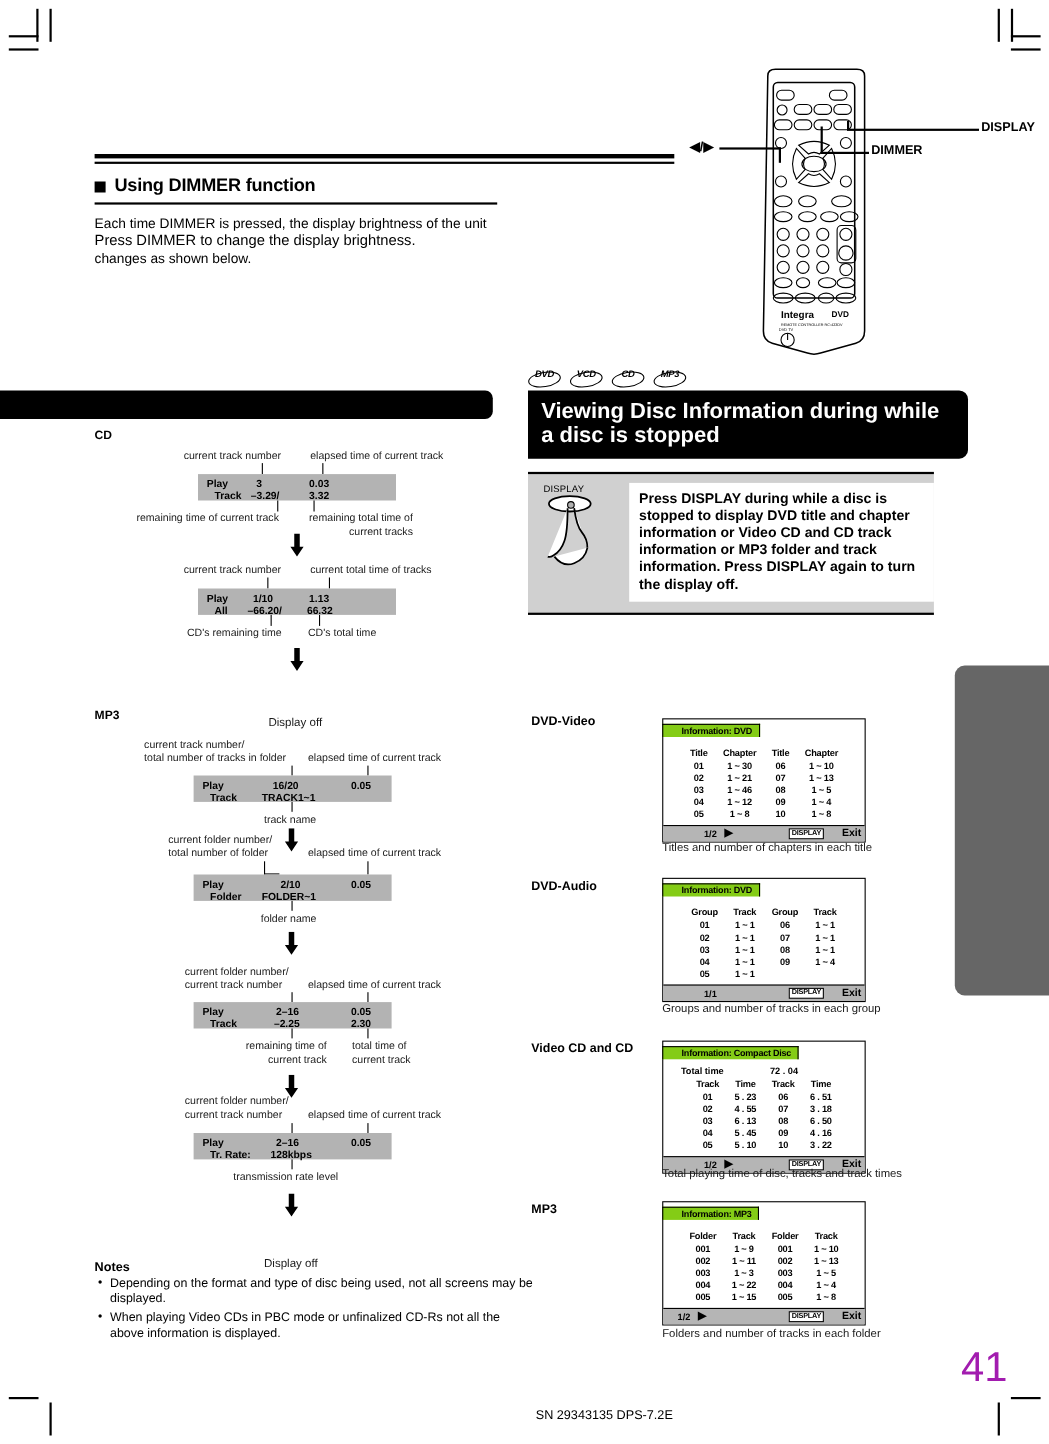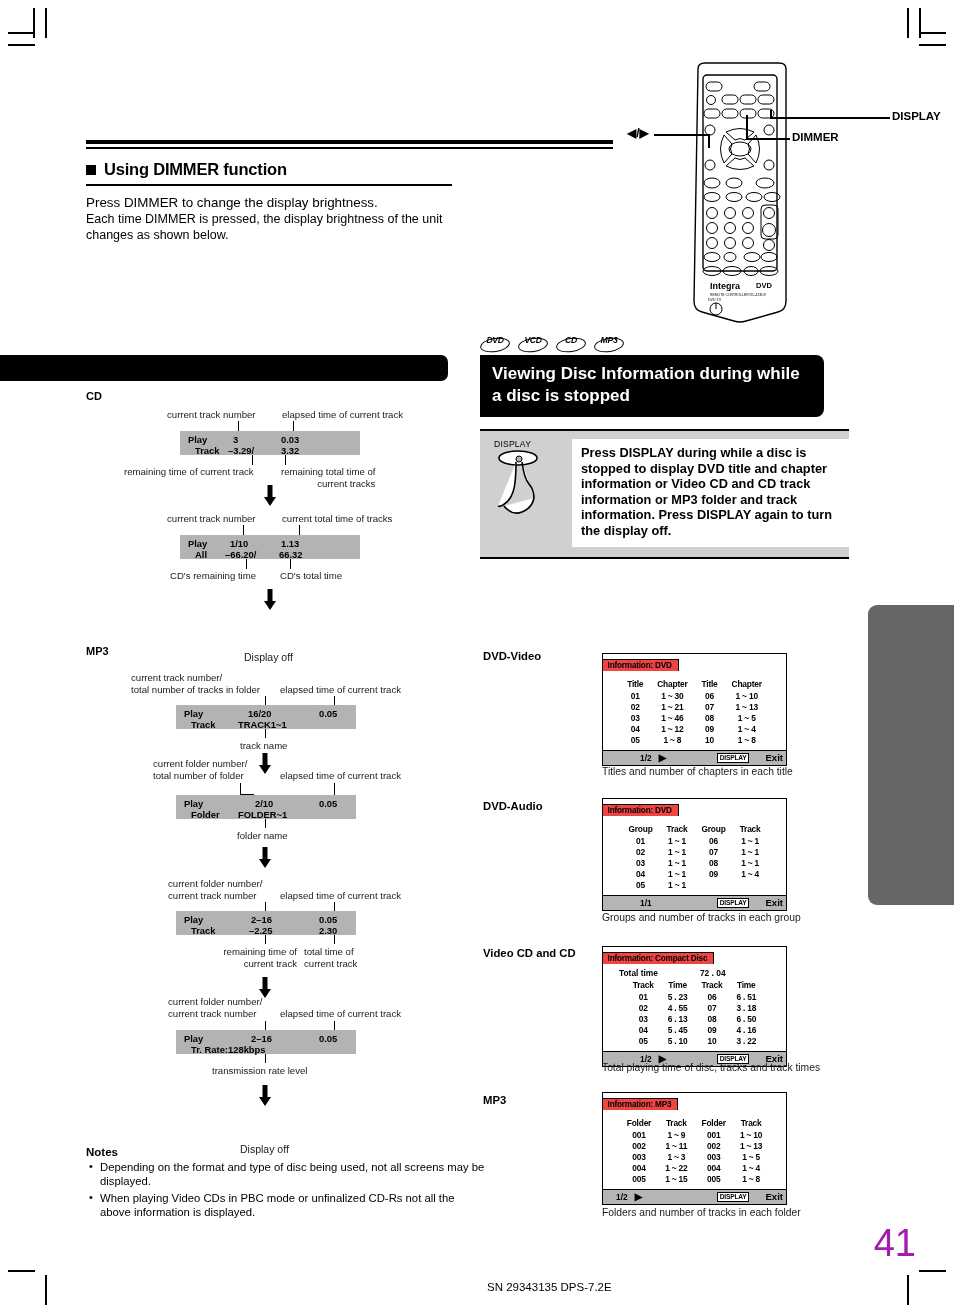--- a/index.html
+++ b/index.html
@@ -74,41 +74,41 @@
   .badge .txt { position:relative; z-index:2; letter-spacing:-0.3px; }
   .badge .ell {
     position:absolute; left:0; top:3px; width:30px; height:14px;
     border:1.6px solid #000; border-radius:50%/50%;
     transform: rotate(-9deg); z-index:1;
   }
 
   #title-bar {
     background:#000; color:#fff; border-radius:0 8px 8px 0;
     padding:8px 12px 10px 12px; margin-top:3px;
-    font-size:17px; font-weight:bold; line-height:22px; width:344px;
+    font-size:20px; font-weight:bold; line-height:22px; width:400px;
   }
 
   #gray-box {
     margin-top:12px; background:#d0d0d0; width:369px;
     border-top:2px solid #000; border-bottom:2px solid #000;
     display:flex; padding:8px 0 10px 0;
   }
   #gray-box .icon-col { width:92px; padding-left:14px; }
   #gray-box .lbl { font-size:8.6px; letter-spacing:0.2px; }
   #gray-box .txt-col { background:#fff; flex:1; padding:6px 9px 8px 9px; margin-right:0; }
   #gray-box .bold-p { font-size:12.8px; font-weight:bold; line-height:15.6px; }
   #gray-box .norm-p { font-size:11.6px; line-height:14.6px; margin-top:6px; }
   .osd-kind { position:absolute; font-size:11.3px; font-weight:bold; }
   .osd {
     position:absolute; width:185px; background:#fff; border:1.4px solid #000;
   }
   .osd .tab {
-    display:inline-block; background:#ef4444; border:1.4px solid #000;
+    display:inline-block; background:#84cc16; border:1.4px solid #000;
     border-bottom:none; margin:-1.4px 0 0 -1.4px;
-    font-size:8.2px; font-weight:bold; padding:1px 6px 1px 5px; letter-spacing:-0.2px;
+    font-size:8.2px; font-weight:bold; padding:1px 6px 1px 17px; letter-spacing:-0.2px;
   }
   .osd .grid { padding:7px 0 5px 0; }
   .osd table { border-collapse:collapse; margin:0 auto; font-size:8.4px; font-weight:bold; }
   .osd th { font-weight:bold; padding:0 7px 2px 7px; text-align:center; letter-spacing:-0.2px;}
   .osd td { padding:0.4px 7px; text-align:center; letter-spacing:-0.2px;}
   .osd .totrow { font-size:8.4px; font-weight:bold; display:flex; padding:3px 0 1px 16px; gap:42px;}
   .osd .foot {
     background:#b5b5b5; border-top:1.4px solid #000;
     display:flex; align-items:center; height:15px; font-size:8.4px; font-weight:bold;
     padding:0 3px;
@@ -242,22 +242,22 @@
 
   <div id="left-col">
     <div class="rule-thick"></div>
     <div class="rule-thin"></div>
     <div class="sec-head">
       <span class="sq"></span>
       <span>Using DIMMER function</span>
     </div>
     <div class="sec-head-underline"></div>
     <div class="body-txt">
+      <div>Each time DIMMER is pressed, the display brightness of the unit</div>
       <div style="font-size:13.4px;">Press DIMMER to change the display brightness.</div>
-      <div>Each time DIMMER is pressed, the display brightness of the unit</div>
       <div>changes as shown below.</div>
     </div>
   </div>
 
   <div id="black-bar"></div>
 
   <div class="kind-label" style="left:86px;top:390px;">CD</div>
 
   <div class="cap" style="left:167px;top:409px;">current track number</div>
   <div class="cap" style="left:282px;top:409px;">elapsed time of current track</div>
@@ -369,42 +369,42 @@
     <span class="r" style="left:73px;top:14px;">–2.25</span>
     <span class="r" style="left:143px;top:3px;">0.05</span>
     <span class="r" style="left:143px;top:14px;">2.30</span>
   </div>
   <div class="lead" style="left:265px;top:935px;height:9px;"></div>
   <div class="lead" style="left:334px;top:935px;height:9px;"></div>
   <div class="cap" style="left:207px;top:946px;text-align:right;width:90px;">
     <span>remaining time of</span><br>
     <span>current track</span>
   </div>
-  <div class="cap" style="left:304px;top:946px;">
+  <div class="cap" style="left:320px;top:946px;">
     <span>total time of</span><br>
     <span>current track</span>
   </div>
 
   <svg class="arrow" style="left:258px;top:977px;" viewBox="0 0 14 22">
     <path d="M4.5 0 h5 v12 h3.5 L7 21 L1 12 h3.5 z" fill="#000"></path>
   </svg>
 
   <div class="cap" style="left:168px;top:996px;">
     <span>current folder number/</span><br>
     <span>current track number</span>
   </div>
   <div class="cap" style="left:280px;top:1008px;">elapsed time of current track</div>
   <div class="lead" style="left:265px;top:1021px;height:9px;"></div>
   <div class="lead" style="left:334px;top:1021px;height:9px;"></div>
 
   <div class="vfd" style="left:176px;top:1030px;width:180px;height:24px;">
     <span class="r" style="left:8px;top:3px;">Play</span>
     <span class="r" style="left:15px;top:14px;">Tr. Rate:</span>
     <span class="r" style="left:75px;top:3px;">2–16</span>
-    <span class="r" style="left:52px;top:14px;">128kbps</span>
+    <span class="r" style="left:70px;top:14px;">128kbps</span>
     <span class="r" style="left:143px;top:3px;">0.05</span>
   </div>
   <div class="lead" style="left:265px;top:1054px;height:9px;"></div>
   <div class="cap" style="left:212px;top:1065px;">transmission rate level</div>
 
   <svg class="arrow" style="left:258px;top:1085px;" viewBox="0 0 14 22">
     <path d="M4.5 0 h5 v12 h3.5 L7 21 L1 12 h3.5 z" fill="#000"></path>
   </svg>
   <div class="disp-off" style="left:240px;top:1116px;">Display off</div>
 

